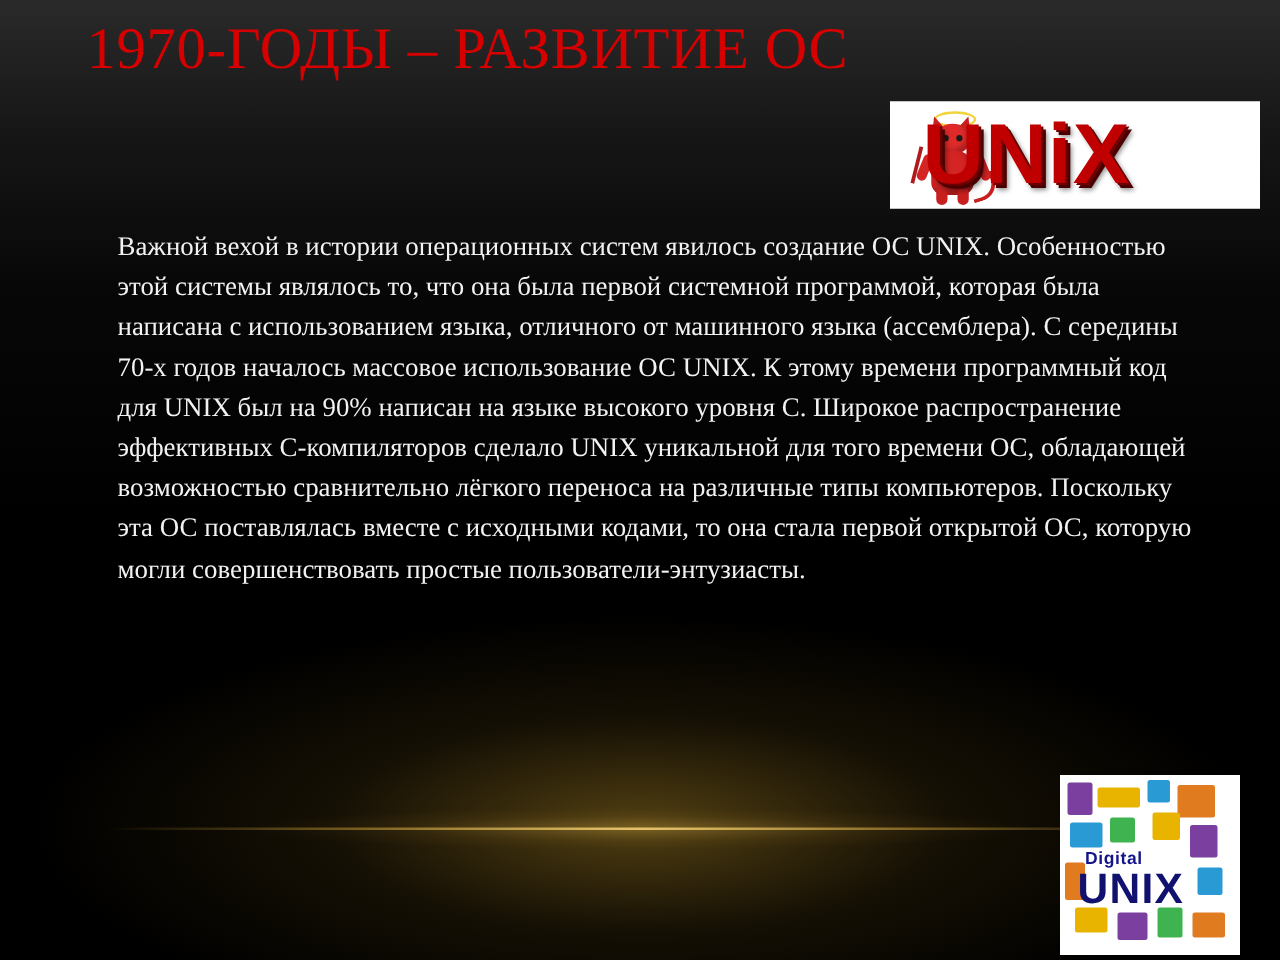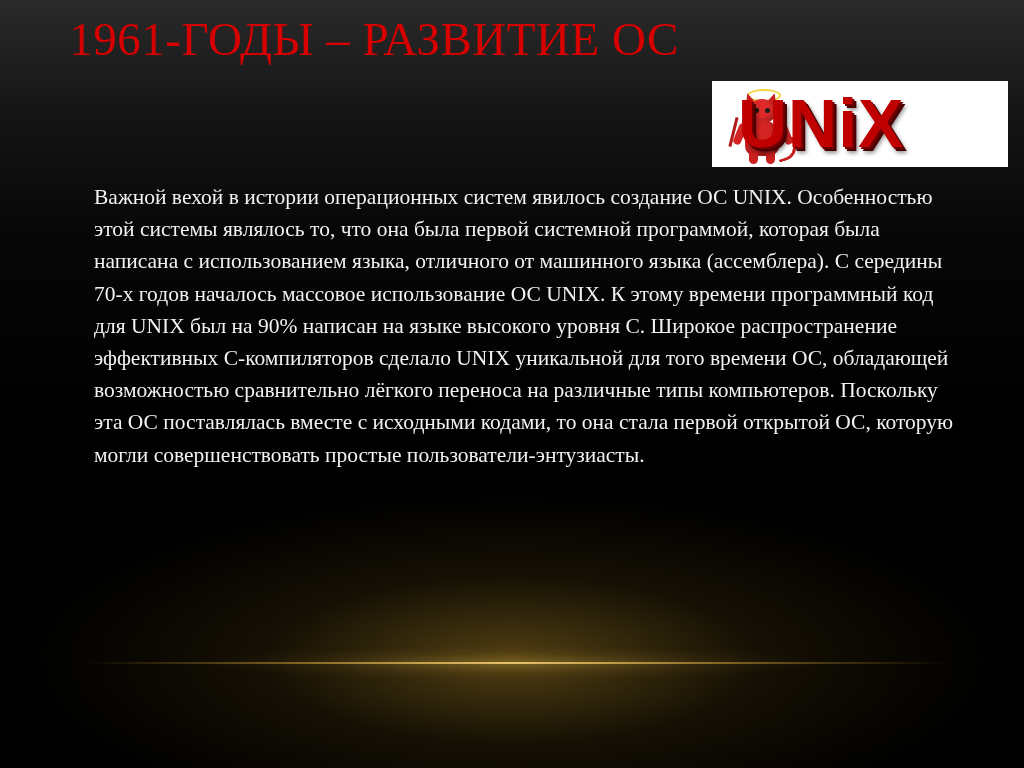--- a/index.html
+++ b/index.html
@@ -222,21 +222,21 @@
   }
 </style>
 </head>
 <body>
 
 <div class="slide">
 
   <div class="glow-halo"></div>
   <div class="glow-line"></div>
 
-  <div class="title">1961-ГОДЫ – РАЗВИТИЕ ОС</div>
+  <div class="title">1970-ГОДЫ – РАЗВИТИЕ ОС</div>
 
   <div class="body-text">Важной вехой в истории операционных систем явилось создание ОС UNIX. Особенностью этой системы  являлось то, что она была первой системной программой, которая была написана с использованием языка, отличного от машинного языка (ассемблера). С середины 70-х годов началось массовое использование ОС UNIX. К этому времени программный код для UNIX был на 90% написан на языке высокого уровня С. Широкое распространение эффективных С-компиляторов сделало UNIX уникальной для того времени ОС, обладающей возможностью сравнительно лёгкого переноса на различные типы компьютеров. Поскольку эта ОС поставлялась вместе с исходными кодами, то она стала первой открытой ОС, которую могли совершенствовать простые пользователи-энтузиасты.</div>
 
   <div class="unix-logo">
     <div class="devil">
       <div class="halo"></div>
       <div class="horn-l"></div>
       <div class="horn-r"></div>
       <div class="head"></div>
       <div class="eye-l"></div>
@@ -245,14 +245,34 @@
       <div class="arm-l"></div>
       <div class="arm-r"></div>
       <div class="leg-l"></div>
       <div class="leg-r"></div>
       <div class="tail"></div>
       <div class="fork"></div>
     </div>
     <div class="word">UNiX</div>
   </div>
 
+  <div class="digital-logo">
+    <div id="dl-tiles">
+        <div class="dl-sq" style="left: 6px; top: 6px; width: 20px; height: 26px; background: rgb(123, 63, 160);"></div>
+        <div class="dl-sq" style="left: 30px; top: 10px; width: 34px; height: 16px; background: rgb(232, 180, 0);"></div>
+        <div class="dl-sq" style="left: 70px; top: 4px; width: 18px; height: 18px; background: rgb(42, 154, 212);"></div>
+        <div class="dl-sq" style="left: 94px; top: 8px; width: 30px; height: 26px; background: rgb(224, 123, 32);"></div>
+        <div class="dl-sq" style="left: 8px; top: 38px; width: 26px; height: 20px; background: rgb(42, 154, 212);"></div>
+        <div class="dl-sq" style="left: 40px; top: 34px; width: 20px; height: 20px; background: rgb(63, 179, 79);"></div>
+        <div class="dl-sq" style="left: 74px; top: 30px; width: 22px; height: 22px; background: rgb(232, 180, 0);"></div>
+        <div class="dl-sq" style="left: 104px; top: 40px; width: 22px; height: 26px; background: rgb(123, 63, 160);"></div>
+        <div class="dl-sq" style="left: 4px; top: 70px; width: 16px; height: 30px; background: rgb(224, 123, 32);"></div>
+        <div class="dl-sq" style="left: 110px; top: 74px; width: 20px; height: 22px; background: rgb(42, 154, 212);"></div>
+        <div class="dl-sq" style="left: 12px; top: 106px; width: 26px; height: 20px; background: rgb(232, 180, 0);"></div>
+        <div class="dl-sq" style="left: 46px; top: 110px; width: 24px; height: 22px; background: rgb(123, 63, 160);"></div>
+        <div class="dl-sq" style="left: 78px; top: 106px; width: 20px; height: 24px; background: rgb(63, 179, 79);"></div>
+        <div class="dl-sq" style="left: 106px; top: 110px; width: 26px; height: 20px; background: rgb(224, 123, 32);"></div>
+      </div>
+    <div class="word-digital">Digital</div>
+    <div class="word-unix">UNIX</div>
+  </div>
 
 </div>
 
 </body></html>

